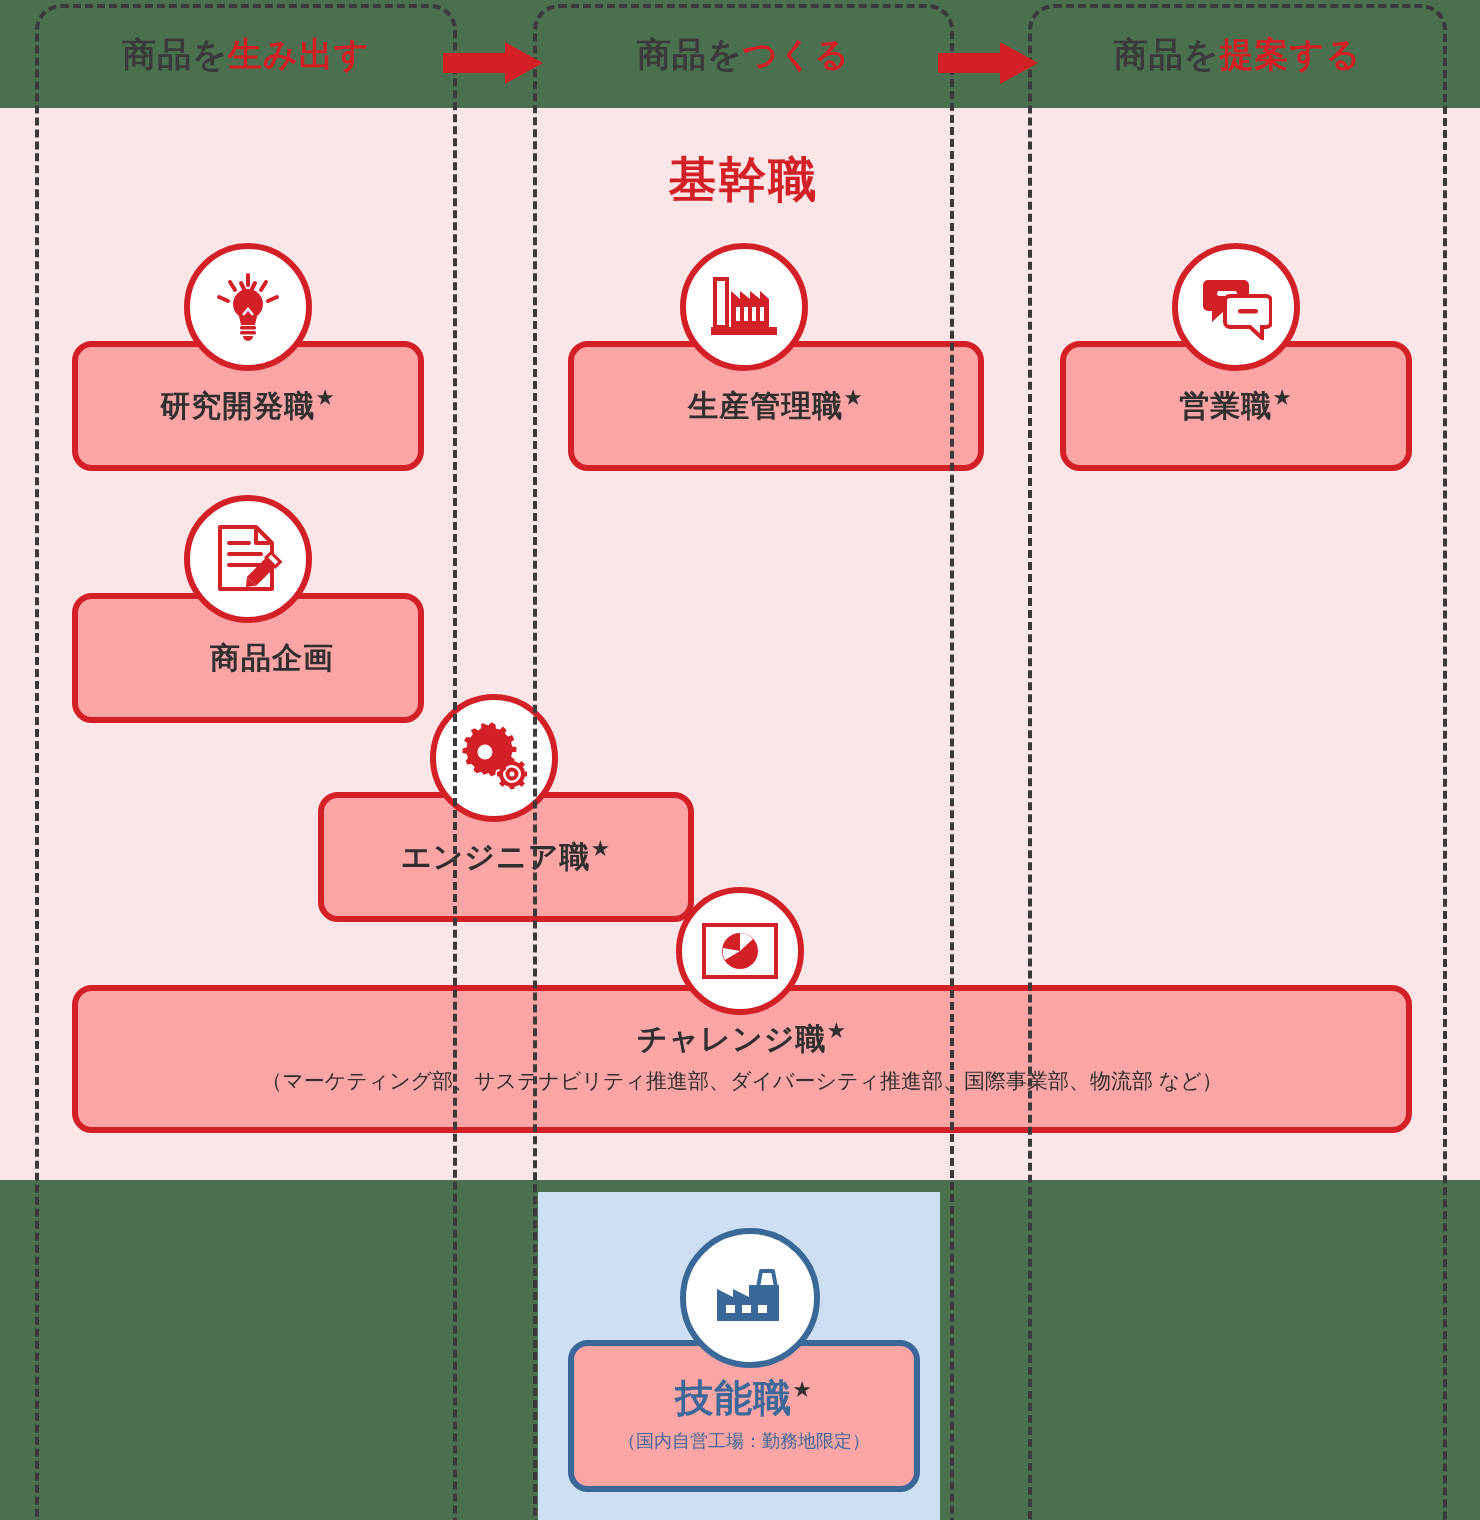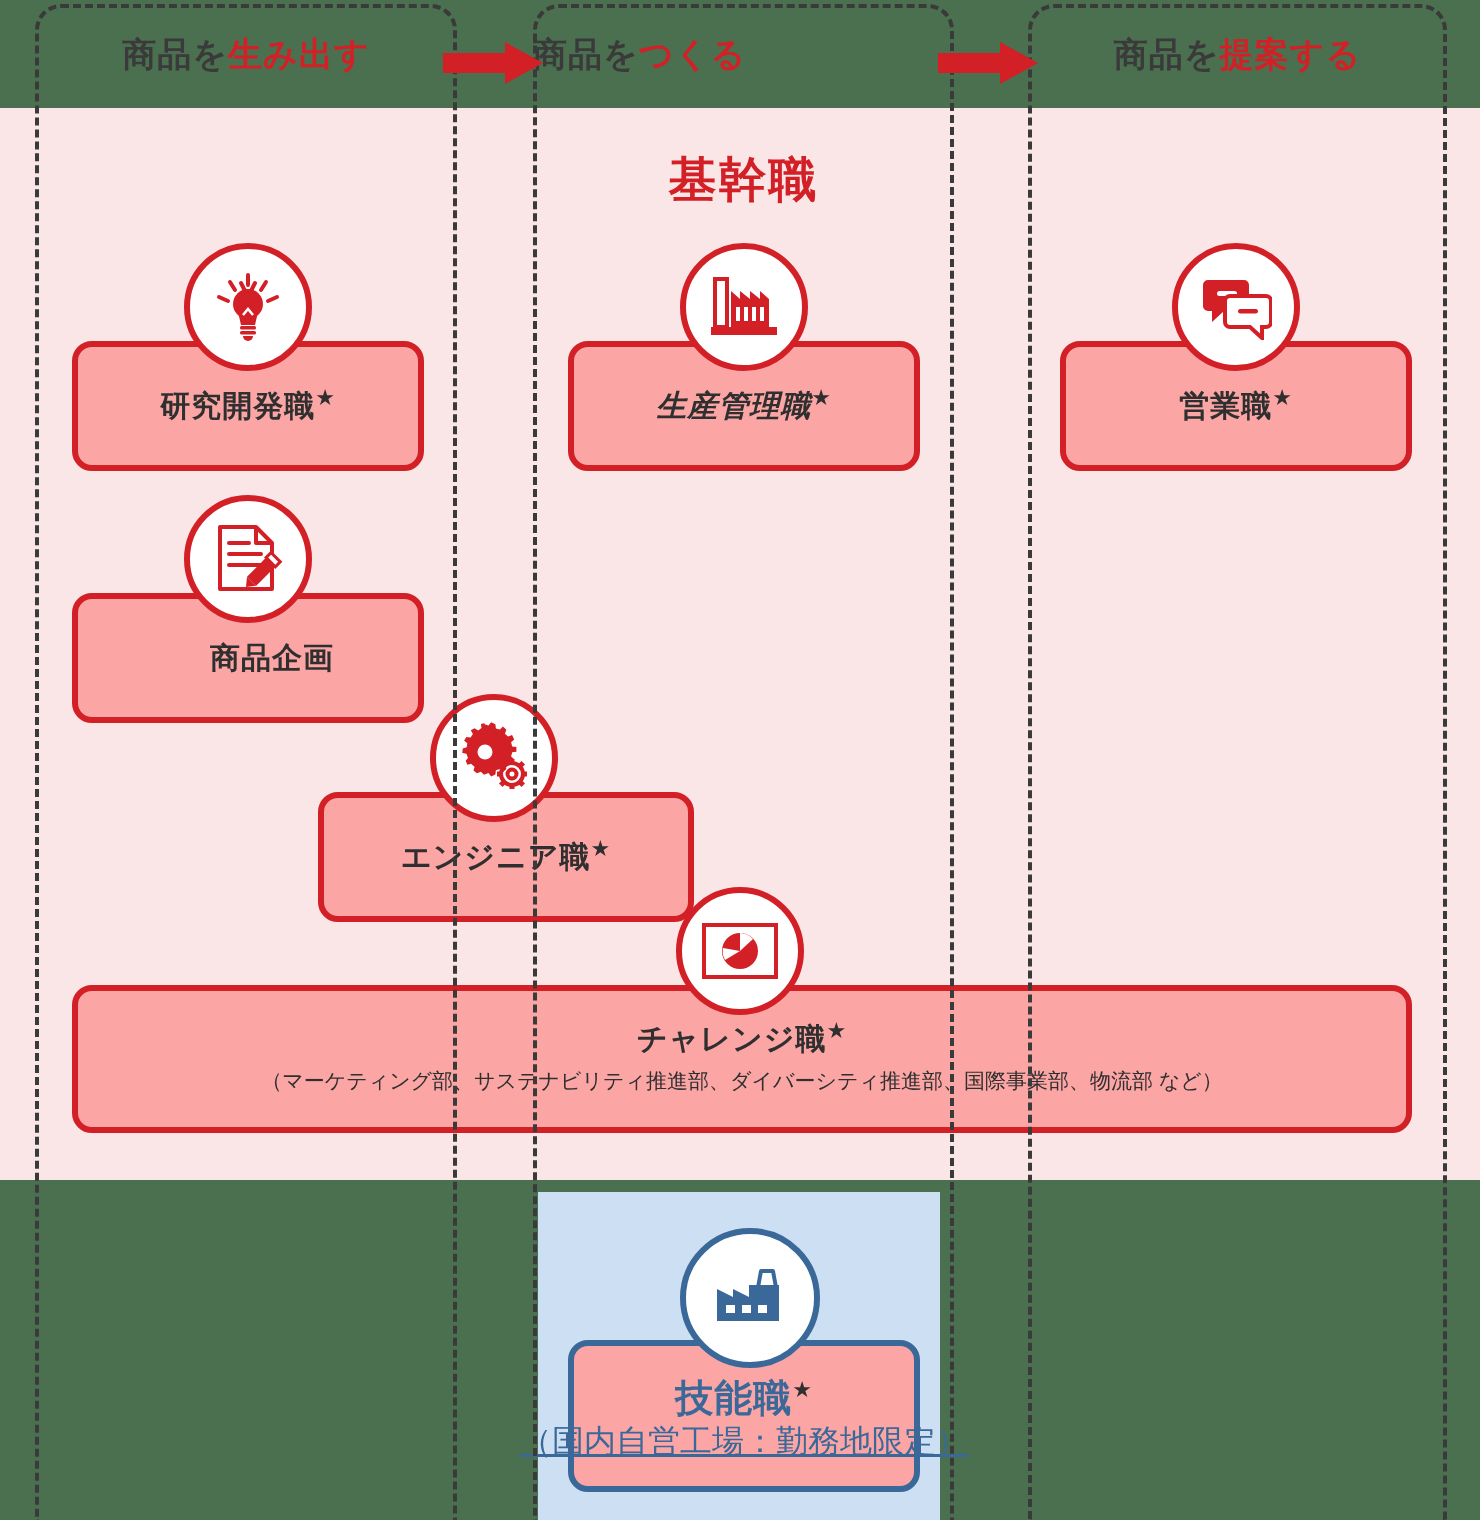--- a/index.html
+++ b/index.html
@@ -74,21 +74,21 @@
     top: 30px;
     font-size: 34px;
     font-weight: bold;
     letter-spacing: 1px;
     white-space: nowrap;
     line-height: 48px;
   }
   .phase-label .dark { color: #3a3a3a; }
   .phase-label .accent { color: #d32027; }
   .ph-1 { left: 35px;   width: 422px; text-align: center; }
-  .ph-2 { left: 533px;  width: 421px; }
+  .ph-2 { left: 533px;  width: 421px; text-align: center; }
   .ph-3 { left: 1028px; width: 419px; text-align: center; }
 
   .flow-arrow {
     position: absolute;
     top: 42px;
     width: 100px;
     height: 42px;
     z-index: 8;
   }
   .arrow-1 { left: 443px; }
@@ -149,23 +149,22 @@
   .job-sub {
     font-size: 21px;
     color: #2f2f2f;
     letter-spacing: 0px;
     white-space: nowrap;
     margin-top: 8px;
     line-height: 32px;
   }
   .job-card.blue .job-sub {
     color: #3a6999;
-    font-size: 32px;
+    font-size: 18px;
     margin-top: 4px;
-    text-decoration: underline;
   }
 
   
   .icon-badge {
     position: absolute;
     width: 128px;
     height: 128px;
     border-radius: 50%;
     background: #ffffff;
     border: 6px solid #d32027;
@@ -175,21 +174,21 @@
     justify-content: center;
     z-index: 5;
   }
   .icon-badge.blue { border-color: #3a6999; }
   .icon-badge svg { display: block; }
 
   
   .card-rd       { left: 72px;   top: 341px;  width: 352px; height: 130px; }
   .badge-rd      { left: 184px;  top: 243px; }
 
-  .card-prod     { left: 568px;  top: 341px;  width: 352px; height: 130px; font-style: italic; }
+  .card-prod     { left: 568px;  top: 341px;  width: 416px; height: 130px; }
   .badge-prod    { left: 680px;  top: 243px; }
 
   .card-sales    { left: 1060px; top: 341px;  width: 352px; height: 130px; }
   .badge-sales   { left: 1172px; top: 243px; }
 
   .card-plan     { left: 72px;   top: 593px;  width: 352px; height: 130px; padding-left: 48px; }
   .badge-plan    { left: 184px;  top: 495px; }
 
   .card-eng      { left: 318px;  top: 792px;  width: 376px; height: 130px; }
   .badge-eng     { left: 430px;  top: 694px; }

